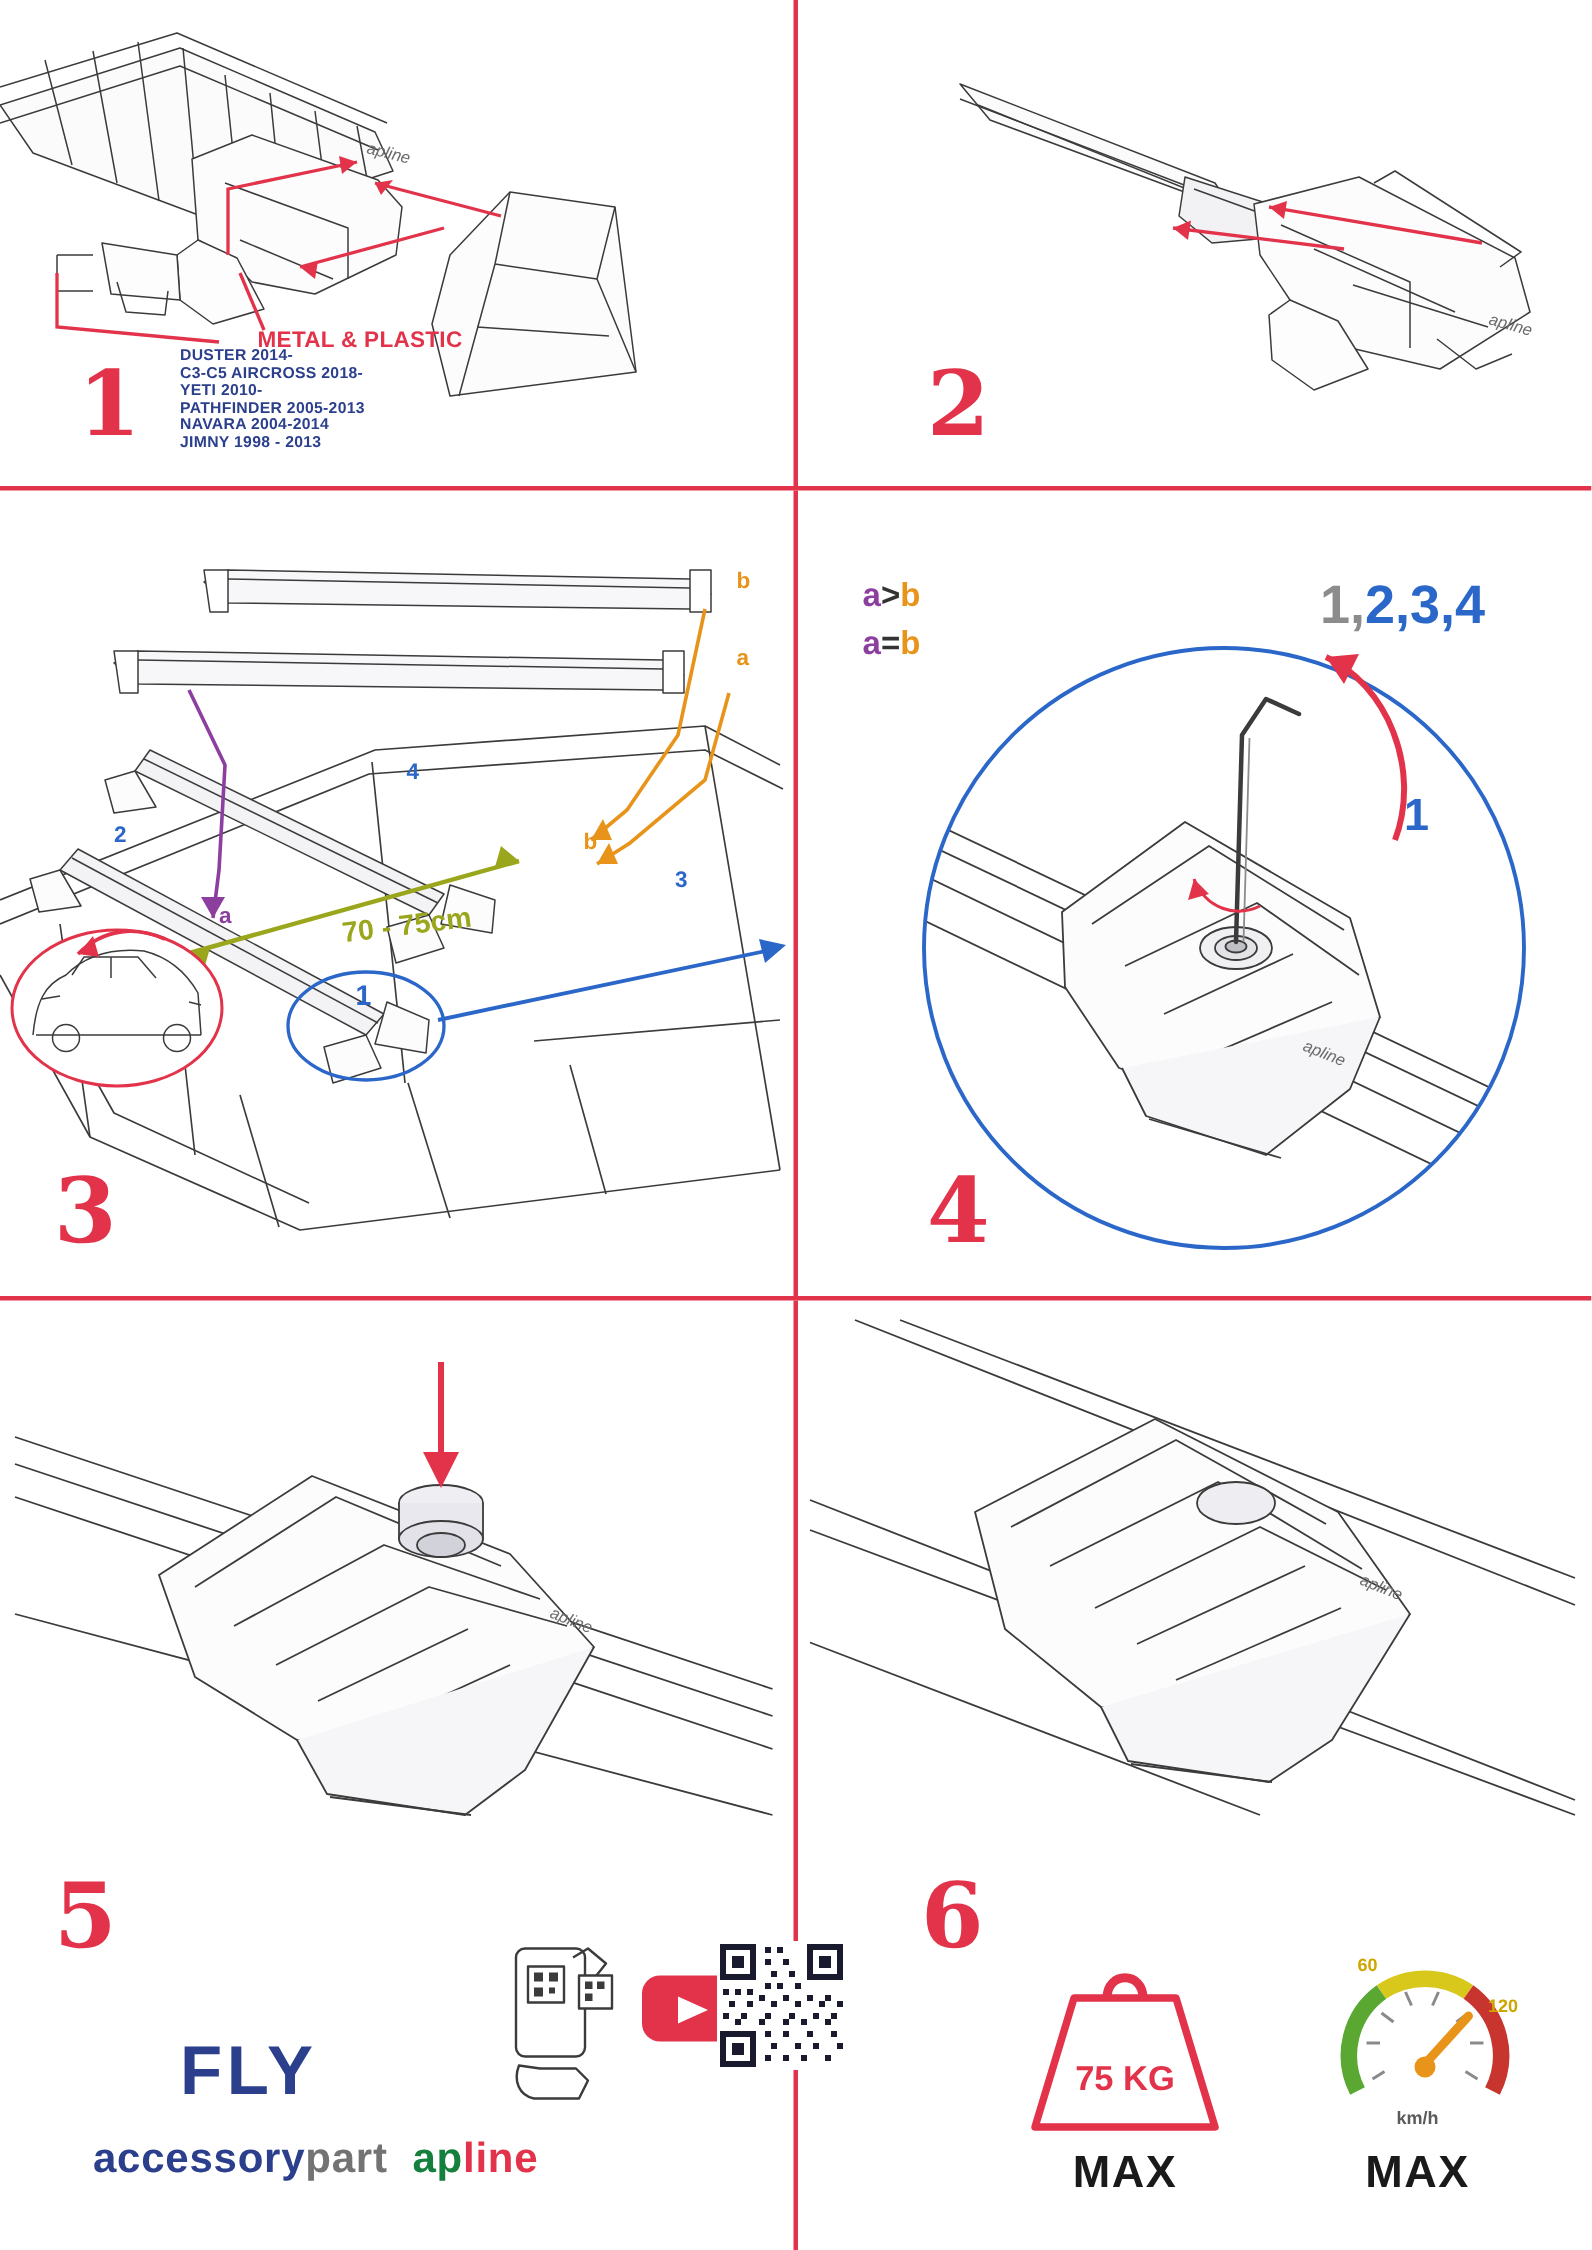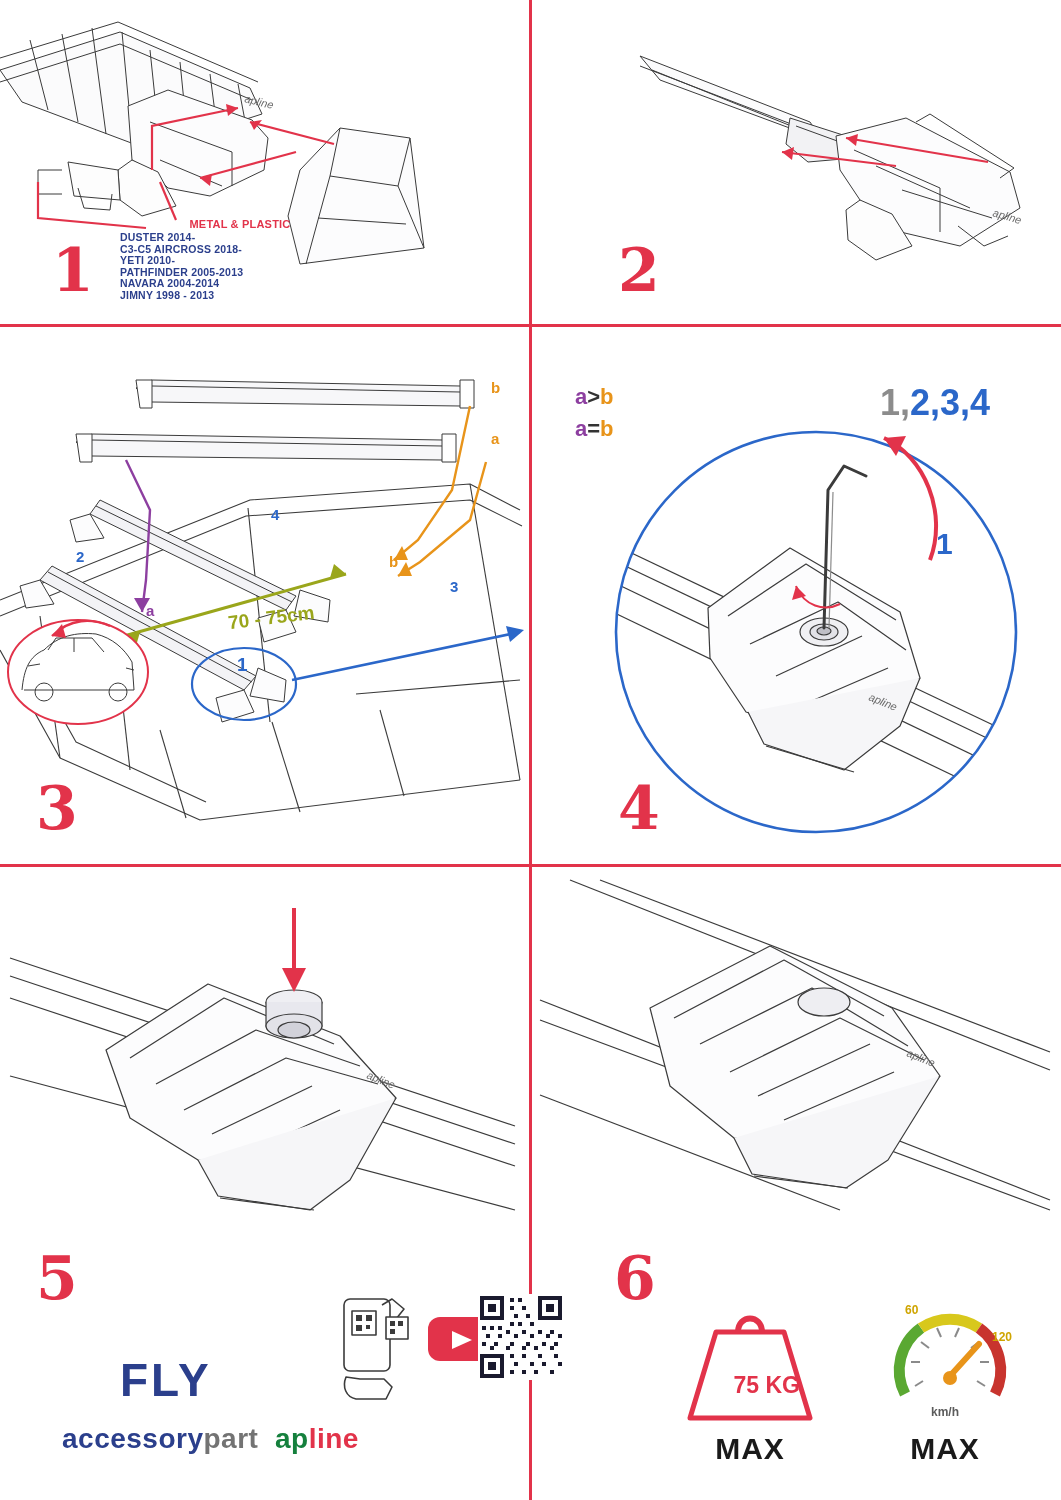--- a/index.html
+++ b/index.html
@@ -58,21 +58,21 @@
 
   
   #metal-plastic {
     position: absolute;
     left: 140px;
     top: 218px;
     width: 200px;
     text-align: center;
     color: #e2334a;
     font-weight: 700;
-    font-size: 11px;
+    font-size: 15px;
     letter-spacing: .2px;
   }
   #veh-list {
     position: absolute;
     left: 120px;
     top: 232px;
     width: 220px;
     text-align: left;
     color: #2b3f8c;
     font-weight: 700;
@@ -167,21 +167,21 @@
   #brandline .part { color: #737373; }
   #brandline .ap { color: #15803d; }
   #brandline .line { color: #e2334a; }
 
   
   #weight-val {
     position: absolute;
     left: 700px;
     top: 1372px;
     width: 100px;
-    text-align: right;
+    text-align: center;
     color: #e2334a;
     font-size: 23px;
     font-weight: 700;
   }
   #max1 {
     position: absolute;
     left: 690px;
     top: 1432px;
     width: 120px;
     text-align: center;

